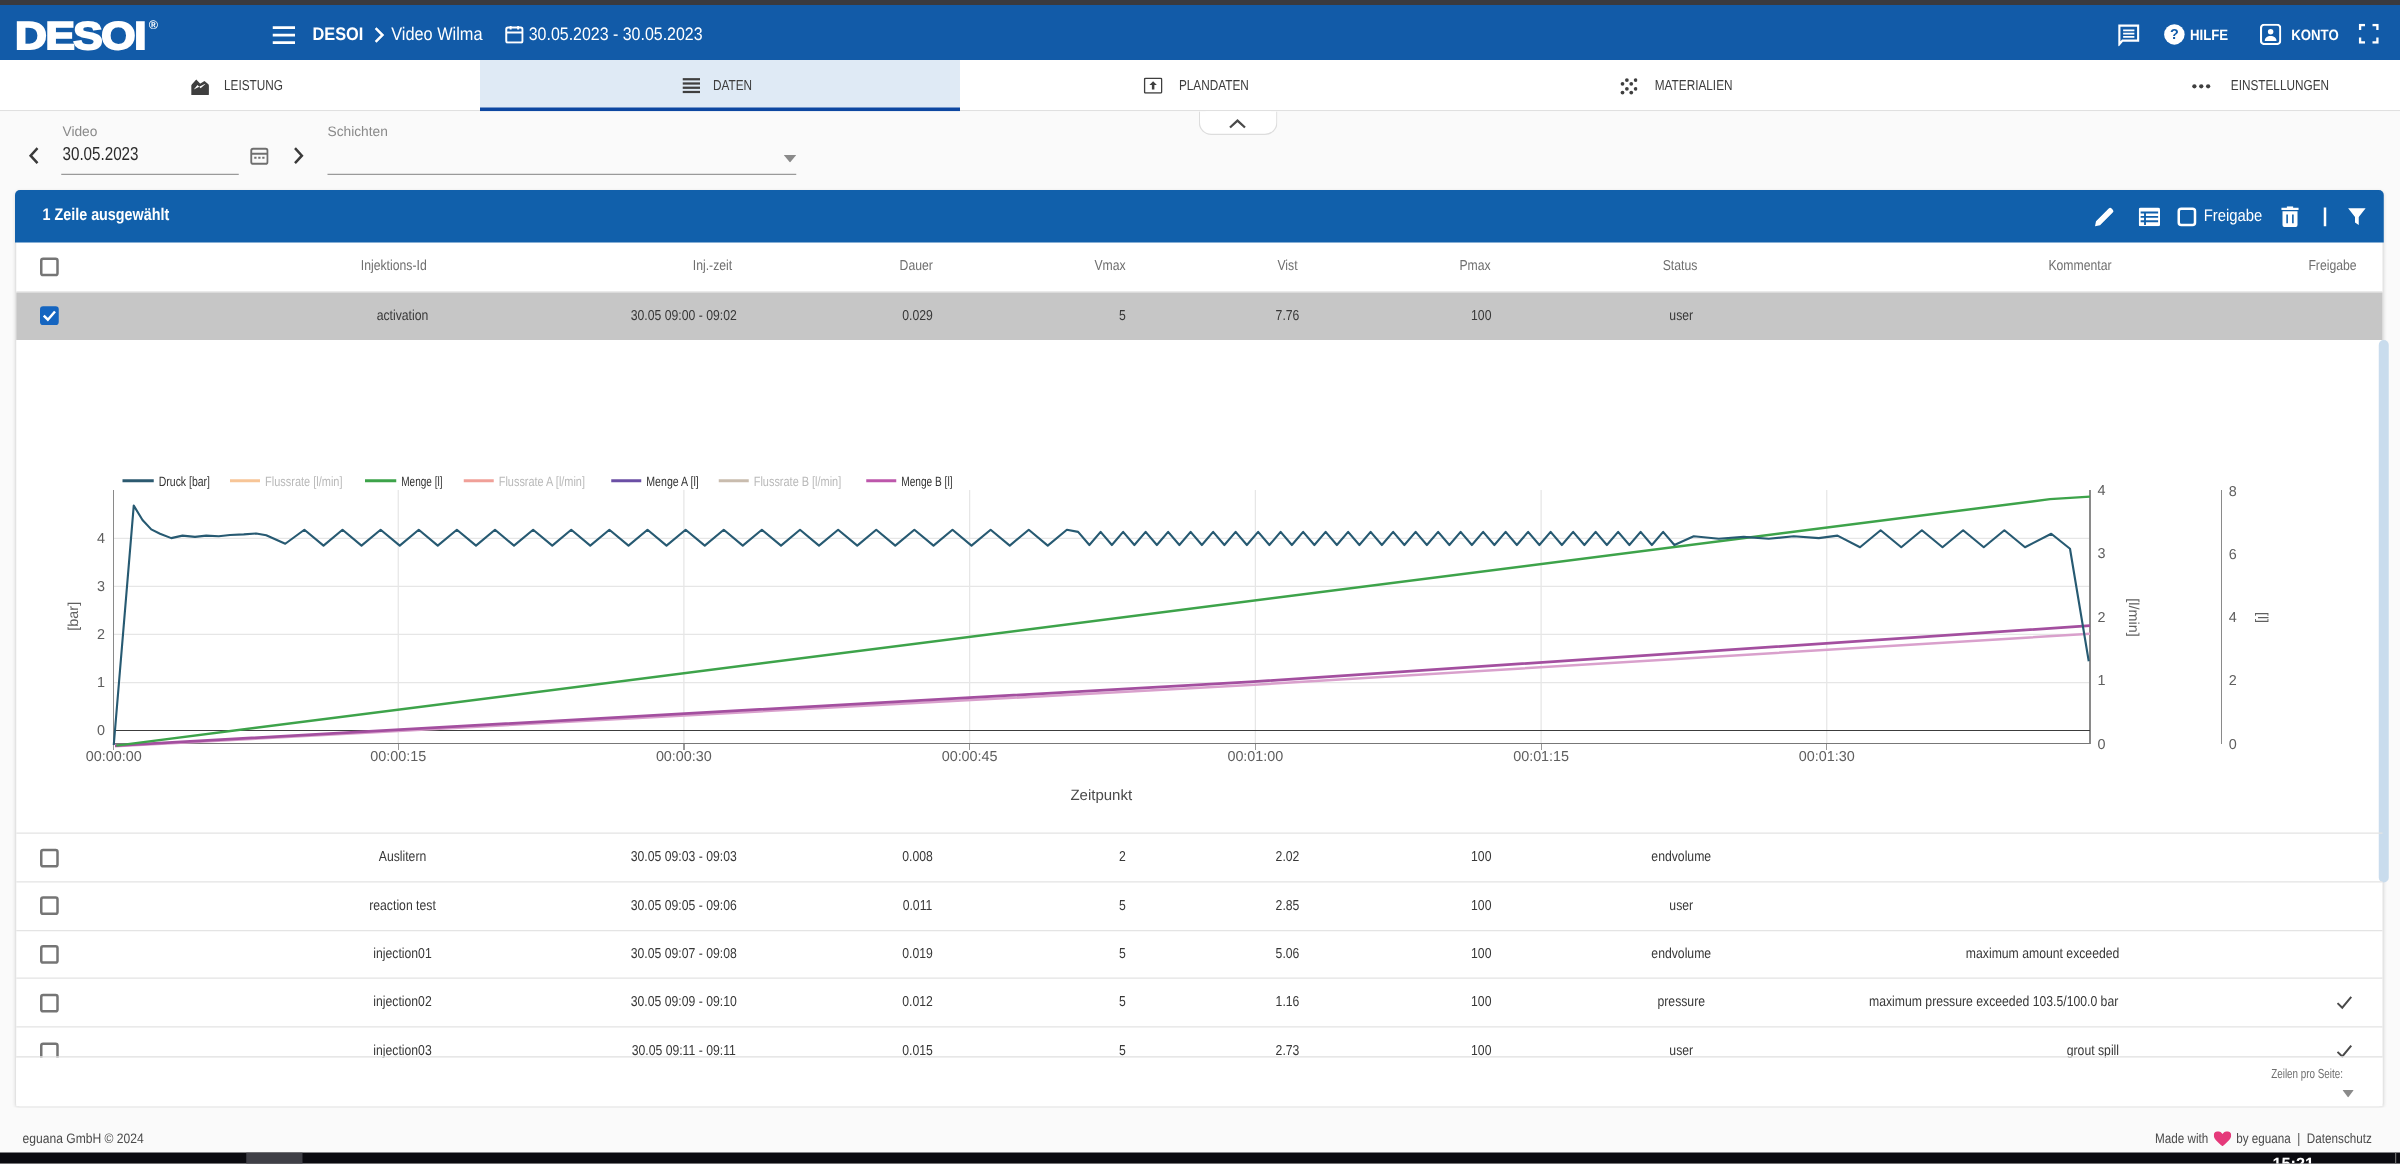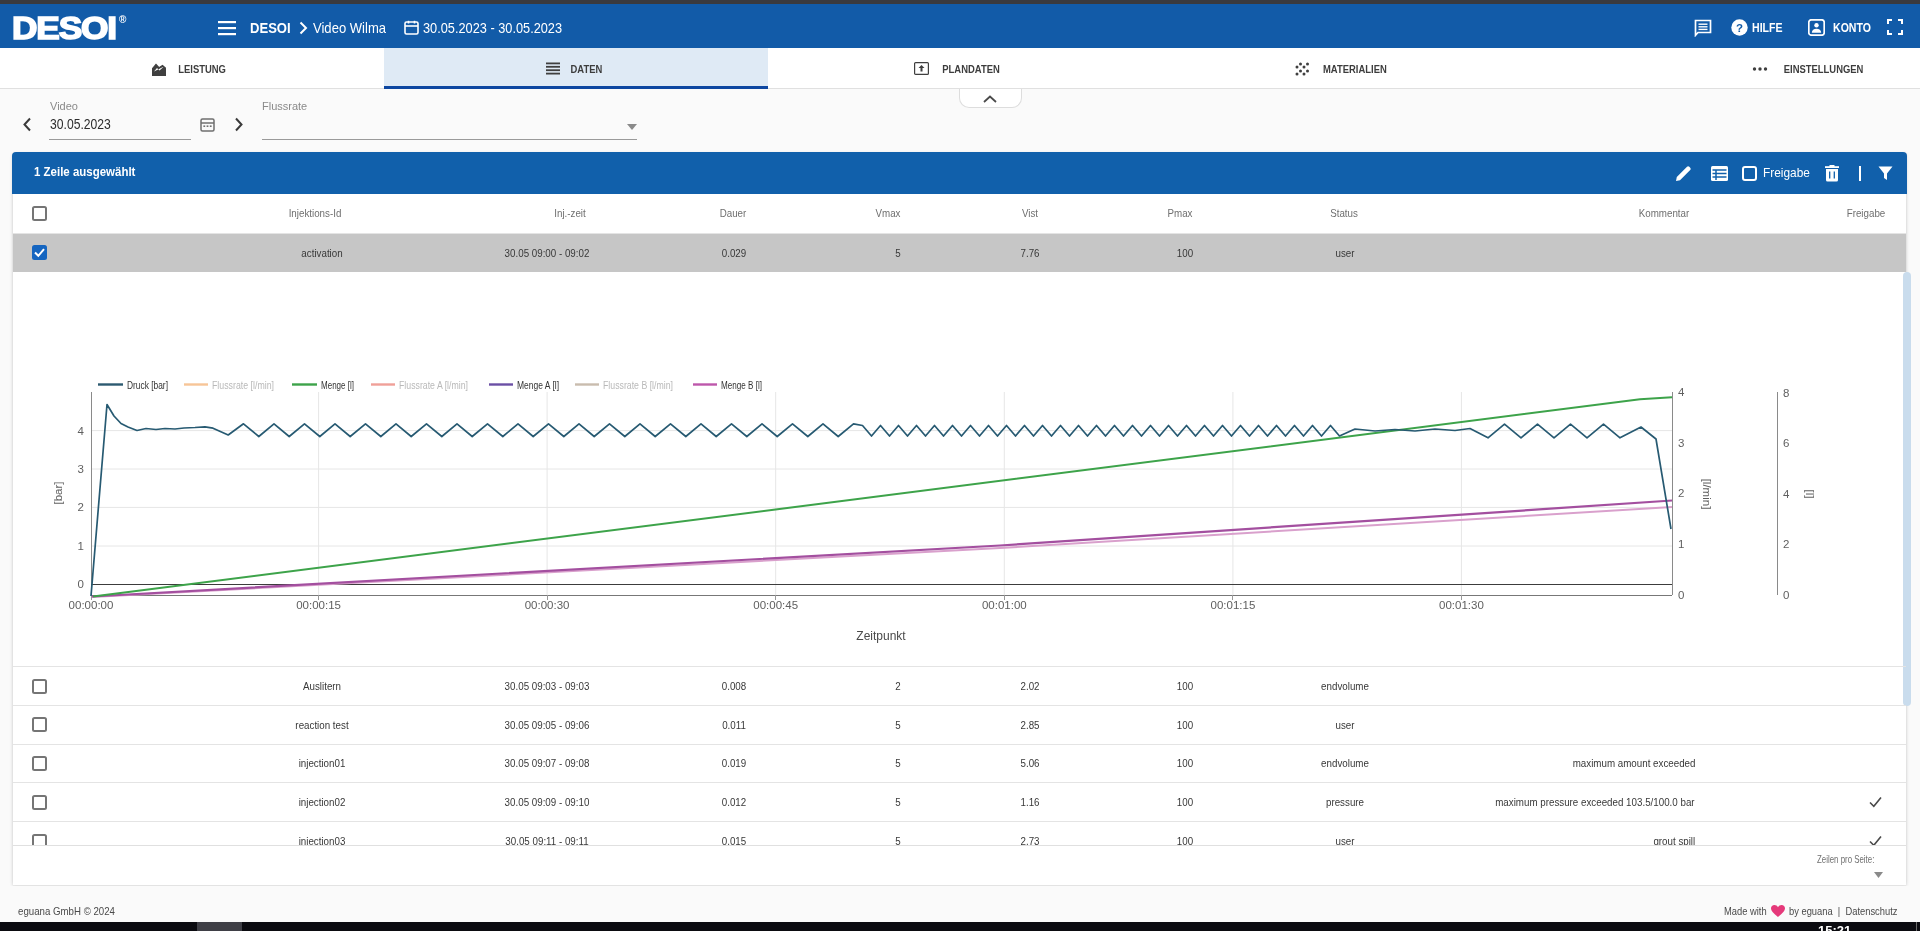--- a/index.html
+++ b/index.html
@@ -2,21 +2,21 @@
 <html><head><meta charset="utf-8">
 <style>
 * { margin:0; padding:0; box-sizing:border-box; }
 html,body { width:1920px; height:931px; overflow:hidden; background:#fafafa;
   font-family:"Liberation Sans", sans-serif; position:relative; }
 .abs { position:absolute; }
 .topstrip { position:absolute; left:0; top:0; width:1920px; height:4px; background:#3a3a3e; }
 .hdr { position:absolute; left:0; top:4px; width:1920px; height:44px; background:#125ba8; }
 .tabs { position:absolute; left:0; top:48px; width:1920px; height:41px; background:#fff; border-bottom:1px solid #e0e0e0; }
 .tab { position:absolute; top:48px; height:41px; display:flex; align-items:center; justify-content:center; gap:7px;
-  color:#3d3d3d; font-size:11.5px; font-weight:700; letter-spacing:0; }
+  color:#3d3d3d; font-size:11.5px; font-weight:400; letter-spacing:0; }
 .tab span { transform:scaleX(.82); }
 .tabsel { background:#dfeaf5; }
 .tabind { position:absolute; left:384px; top:85.5px; width:384px; height:3.5px; background:#0d47a1; }
 .filter { position:absolute; left:0; top:89px; width:1920px; height:63px; background:#fafafa; }
 .pill { position:absolute; left:959px; top:89px; width:63px; height:19px; background:#fff;
   border:1px solid #ddd; border-top:none; border-radius:0 0 10px 10px; }
 .card { position:absolute; left:12px; top:152px; width:1895px; height:734px; background:#fff;
   border:1px solid #e3e3e3; border-radius:4px; box-shadow:0 1px 3px rgba(0,0,0,.12); }
 .toolbar { position:absolute; left:12px; top:152px; width:1895px; height:41.5px; background:#1160ab; border-radius:4px 4px 0 0; }
 .tbtxt { position:absolute; left:34px; top:164px; color:#fff; font-size:13.5px; font-weight:700; transform:scaleX(.85); transform-origin:left center; }
@@ -154,21 +154,21 @@
   <line x1="1" y1="6" x2="14" y2="6" stroke="#6f6f6f" stroke-width="1.5"></line>
   <g fill="#6f6f6f">
       <rect x="3.4" y="8.4" width="1.8" height="1.6"></rect>
       <rect x="6.6" y="8.4" width="1.8" height="1.6"></rect>
       <rect x="9.8" y="8.4" width="1.8" height="1.6"></rect>
     </g>
 </svg>
 <svg class="abs" style="left:234px;top:117px" width="10" height="15" viewBox="0 0 10 15">
     <path d="M2 1.5 L7.5 7.5 L2 13.5" stroke="#3a3a3a" stroke-width="2" fill="none"></path>
   </svg>
-<span class="abs" style="left:262px;top:100px;font-size:11px;color:#8a8a8a">Flussrate</span>
+<span class="abs" style="left:262px;top:100px;font-size:11px;color:#8a8a8a">Schichten</span>
 <div class="abs" style="left:262px;top:138.5px;width:375px;height:1px;background:#9a9a9a"></div>
 <svg class="abs" style="left:627px;top:124px" width="10" height="6" viewBox="0 0 10 6">
     <path d="M0 0 h10 l-5 6 z" fill="#8a8a8a"></path>
   </svg>
 
 <div class="card"></div>
 <div class="toolbar"></div>
 <span class="tbtxt">1 Zeile ausgewählt</span>
 
 <svg class="abs" style="left:1675px;top:165px" width="17" height="17" viewBox="0 0 17 17">

